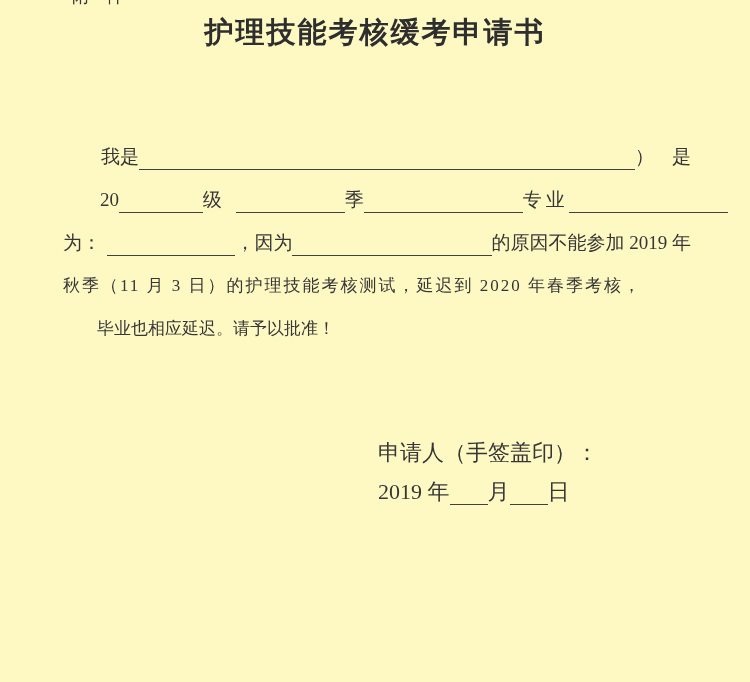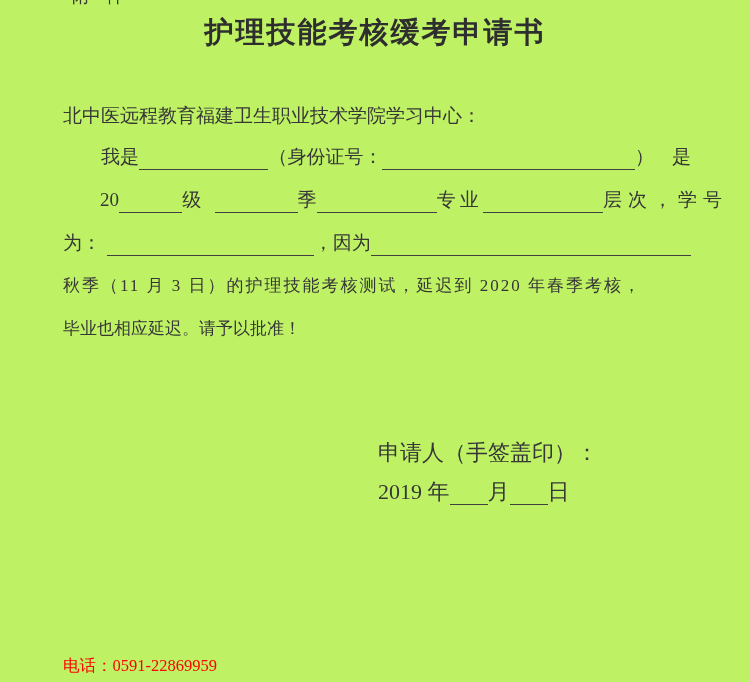--- a/index.html
+++ b/index.html
@@ -5,21 +5,21 @@
   html, body { margin: 0; padding: 0; }
   body {
     width: 750px; height: 682px;
     background: #ffffff;
     overflow: hidden;
     font-family: "Liberation Serif", "DejaVu Serif", serif;
   }
   .doc {
     position: relative;
     width: 750px; height: 682px;
-    background: #bef264;
+    background: #fef9c3;
     color: #363636;
     overflow: hidden;
   }
   .clip-top {
     position: absolute; left: 72px; top: -16px;
     font-size: 18px; letter-spacing: 16px; color: #363636;
     white-space: nowrap;
   }
   .title {
     position: absolute; left: 0; top: 13px; width: 100%;
@@ -37,21 +37,21 @@
     display: flex; align-items: flex-end;
     font-size: 19px; line-height: 26px;
   }
   .fline span { white-space: nowrap; }
   .l1 { top: 144px; } .l2 { top: 187px; margin-left: 37px; } .l3 { top: 230px; }
   .pline {
     position: absolute; left: 63px; width: 628px;
     font-size: 17px; line-height: 26px; white-space: nowrap;
   }
   .l4 { top: 273px; letter-spacing: 2px; }
-  .l5 { top: 316px; }
+  .l5 { top: 316px; margin-left: 34px; }
   .bl { border-bottom: 1px solid #404040; height: 5px; flex-basis: 0; }
   .g10  { flex-grow: 1.0; }
   .g13  { flex-grow: 1.3; }
   .g155 { flex-grow: 1.55; }
   .g19  { flex-grow: 1.9; }
   .g195 { flex-grow: 1.95; }
   .sp38 { width: 38px; flex: none; }
   .sp18 { width: 18px; flex: none; }
   .sp14 { width: 14px; flex: none; }
   .sp6  { width: 6px;  flex: none; }
@@ -80,62 +80,59 @@
 </style>
 </head>
 <body>
 
 <div class="doc">
 
   <div class="clip-top">附件</div>
 
   <div class="title">护理技能考核缓考申请书</div>
 
-  <div class="salutation">北中医远程教育福建卫生职业技术学院学习中心：</div>
 
   <div class="fline l1">
     <span class="sp38"></span>
     <span>我是</span>
     <span class="bl g10"></span>
-    <span>（身份证号：</span>
     <span class="bl g195"></span>
     <span>）</span>
     <span class="sp18"></span>
     <span>是</span>
   </div>
 
   <div class="fline l2">
     <span>20</span>
     <span class="bl g10"></span>
     <span>级</span>
     <span class="sp14"></span>
     <span class="bl g13"></span>
     <span>季</span>
     <span class="bl g19"></span>
     <span class="ls4">专业</span>
     <span class="bl g19"></span>
-    <span class="ls6">层次，学号</span>
   </div>
 
   <div class="fline l3">
     <span>为：</span>
     <span class="sp6"></span>
     <span class="bl g10"></span>
     <span>，因为</span>
     <span class="bl g155"></span>
+    <span>的原因不能参加 2019 年</span>
   </div>
 
   <div class="pline l4">秋季（11 月 3 日）的护理技能考核测试，延迟到 2020 年春季考核，</div>
 
   <div class="pline l5">毕业也相应延迟。请予以批准！</div>
 
   <div class="sig-label">申请人（手签盖印）：</div>
 
   <div class="sig-date">
     <span>2019 年</span><span class="ibl"></span><span>月</span><span class="ibl"></span><span>日</span>
   </div>
 
 
 
 
-  <div class="red-line rD">电话：0591-22869959</div>
 
 </div>
 
 </body></html>

